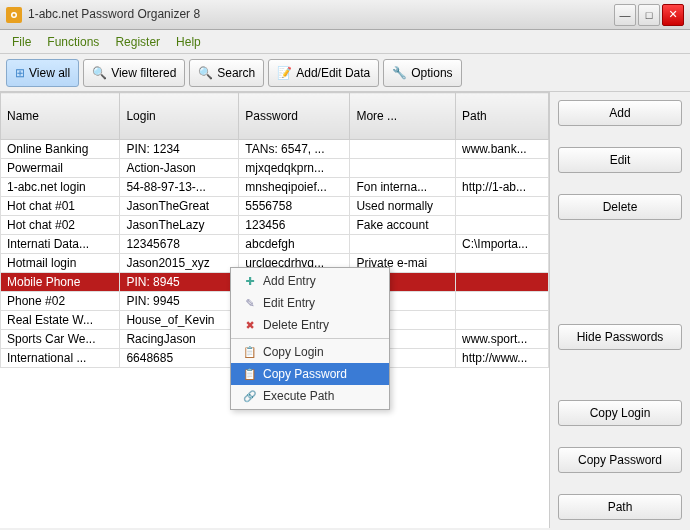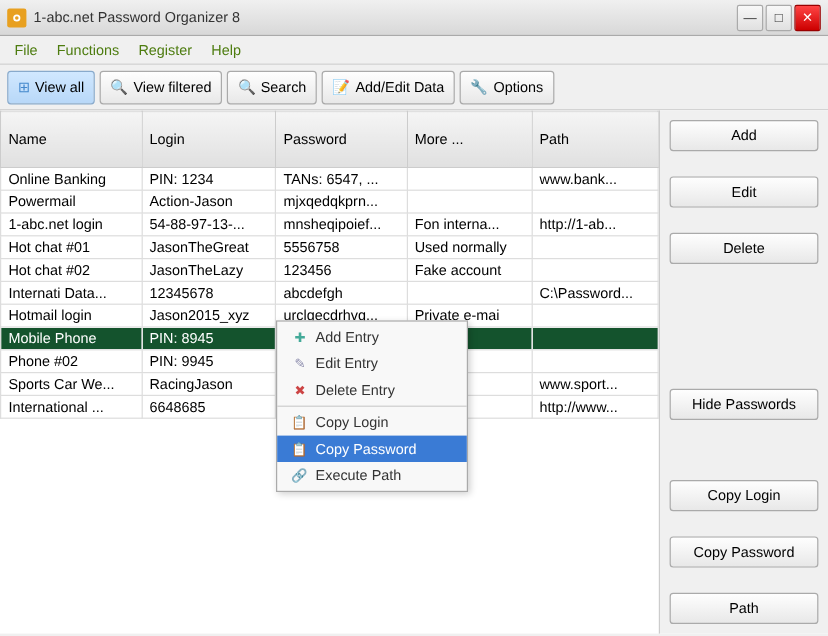--- a/index.html
+++ b/index.html
@@ -146,21 +146,21 @@
     }
     td {
       border: 1px solid #ddd;
       padding: 2px 6px;
       white-space: nowrap;
       overflow: hidden;
       max-width: 120px;
       text-overflow: ellipsis;
     }
     tr.selected td {
-      background: #14532d;
+      background: #b91c1c;
       color: white;
     }
 
     
     .right-panel {
       width: 140px;
       display: flex;
       flex-direction: column;
       padding: 8px;
       gap: 21px;
@@ -316,39 +316,46 @@
             <td title="JasonTheLazy">JasonTheLazy</td>
             <td title="123456">123456</td>
             <td title="Fake account">Fake account</td>
             <td title=""></td>
           </tr>
           <tr>
             <td title="Internati Data...">Internati Data...</td>
             <td title="12345678">12345678</td>
             <td title="abcdefgh">abcdefgh</td>
             <td title=""></td>
-            <td title="C:\Importa...">C:\Password...</td>
+            <td title="C:\Importa...">C:\Importa...</td>
           </tr>
           <tr>
             <td title="Hotmail login">Hotmail login</td>
             <td title="Jason2015_xyz">Jason2015_xyz</td>
             <td title="urclqecdrhvq...">urclqecdrhvq...</td>
             <td title="Private e-mai">Private e-mai</td>
             <td title=""></td>
           </tr>
           <tr class="selected">
             <td title="Mobile Phone">Mobile Phone</td>
             <td title="PIN: 8945">PIN: 8945</td>
             <td title=""></td>
             <td title=""></td>
             <td title=""></td>
           </tr>
           <tr>
             <td title="Phone #02">Phone #02</td>
             <td title="PIN: 9945">PIN: 9945</td>
+            <td title=""></td>
+            <td title=""></td>
+            <td title=""></td>
+          </tr>
+          <tr>
+            <td title="Real Estate W...">Real Estate W...</td>
+            <td title="House_of_Kevin">House_of_Kevin</td>
             <td title=""></td>
             <td title=""></td>
             <td title=""></td>
           </tr>
           <tr>
             <td title="Sports Car We...">Sports Car We...</td>
             <td title="RacingJason">RacingJason</td>
             <td title=""></td>
             <td title=""></td>
             <td title="www.sport...">www.sport...</td>

